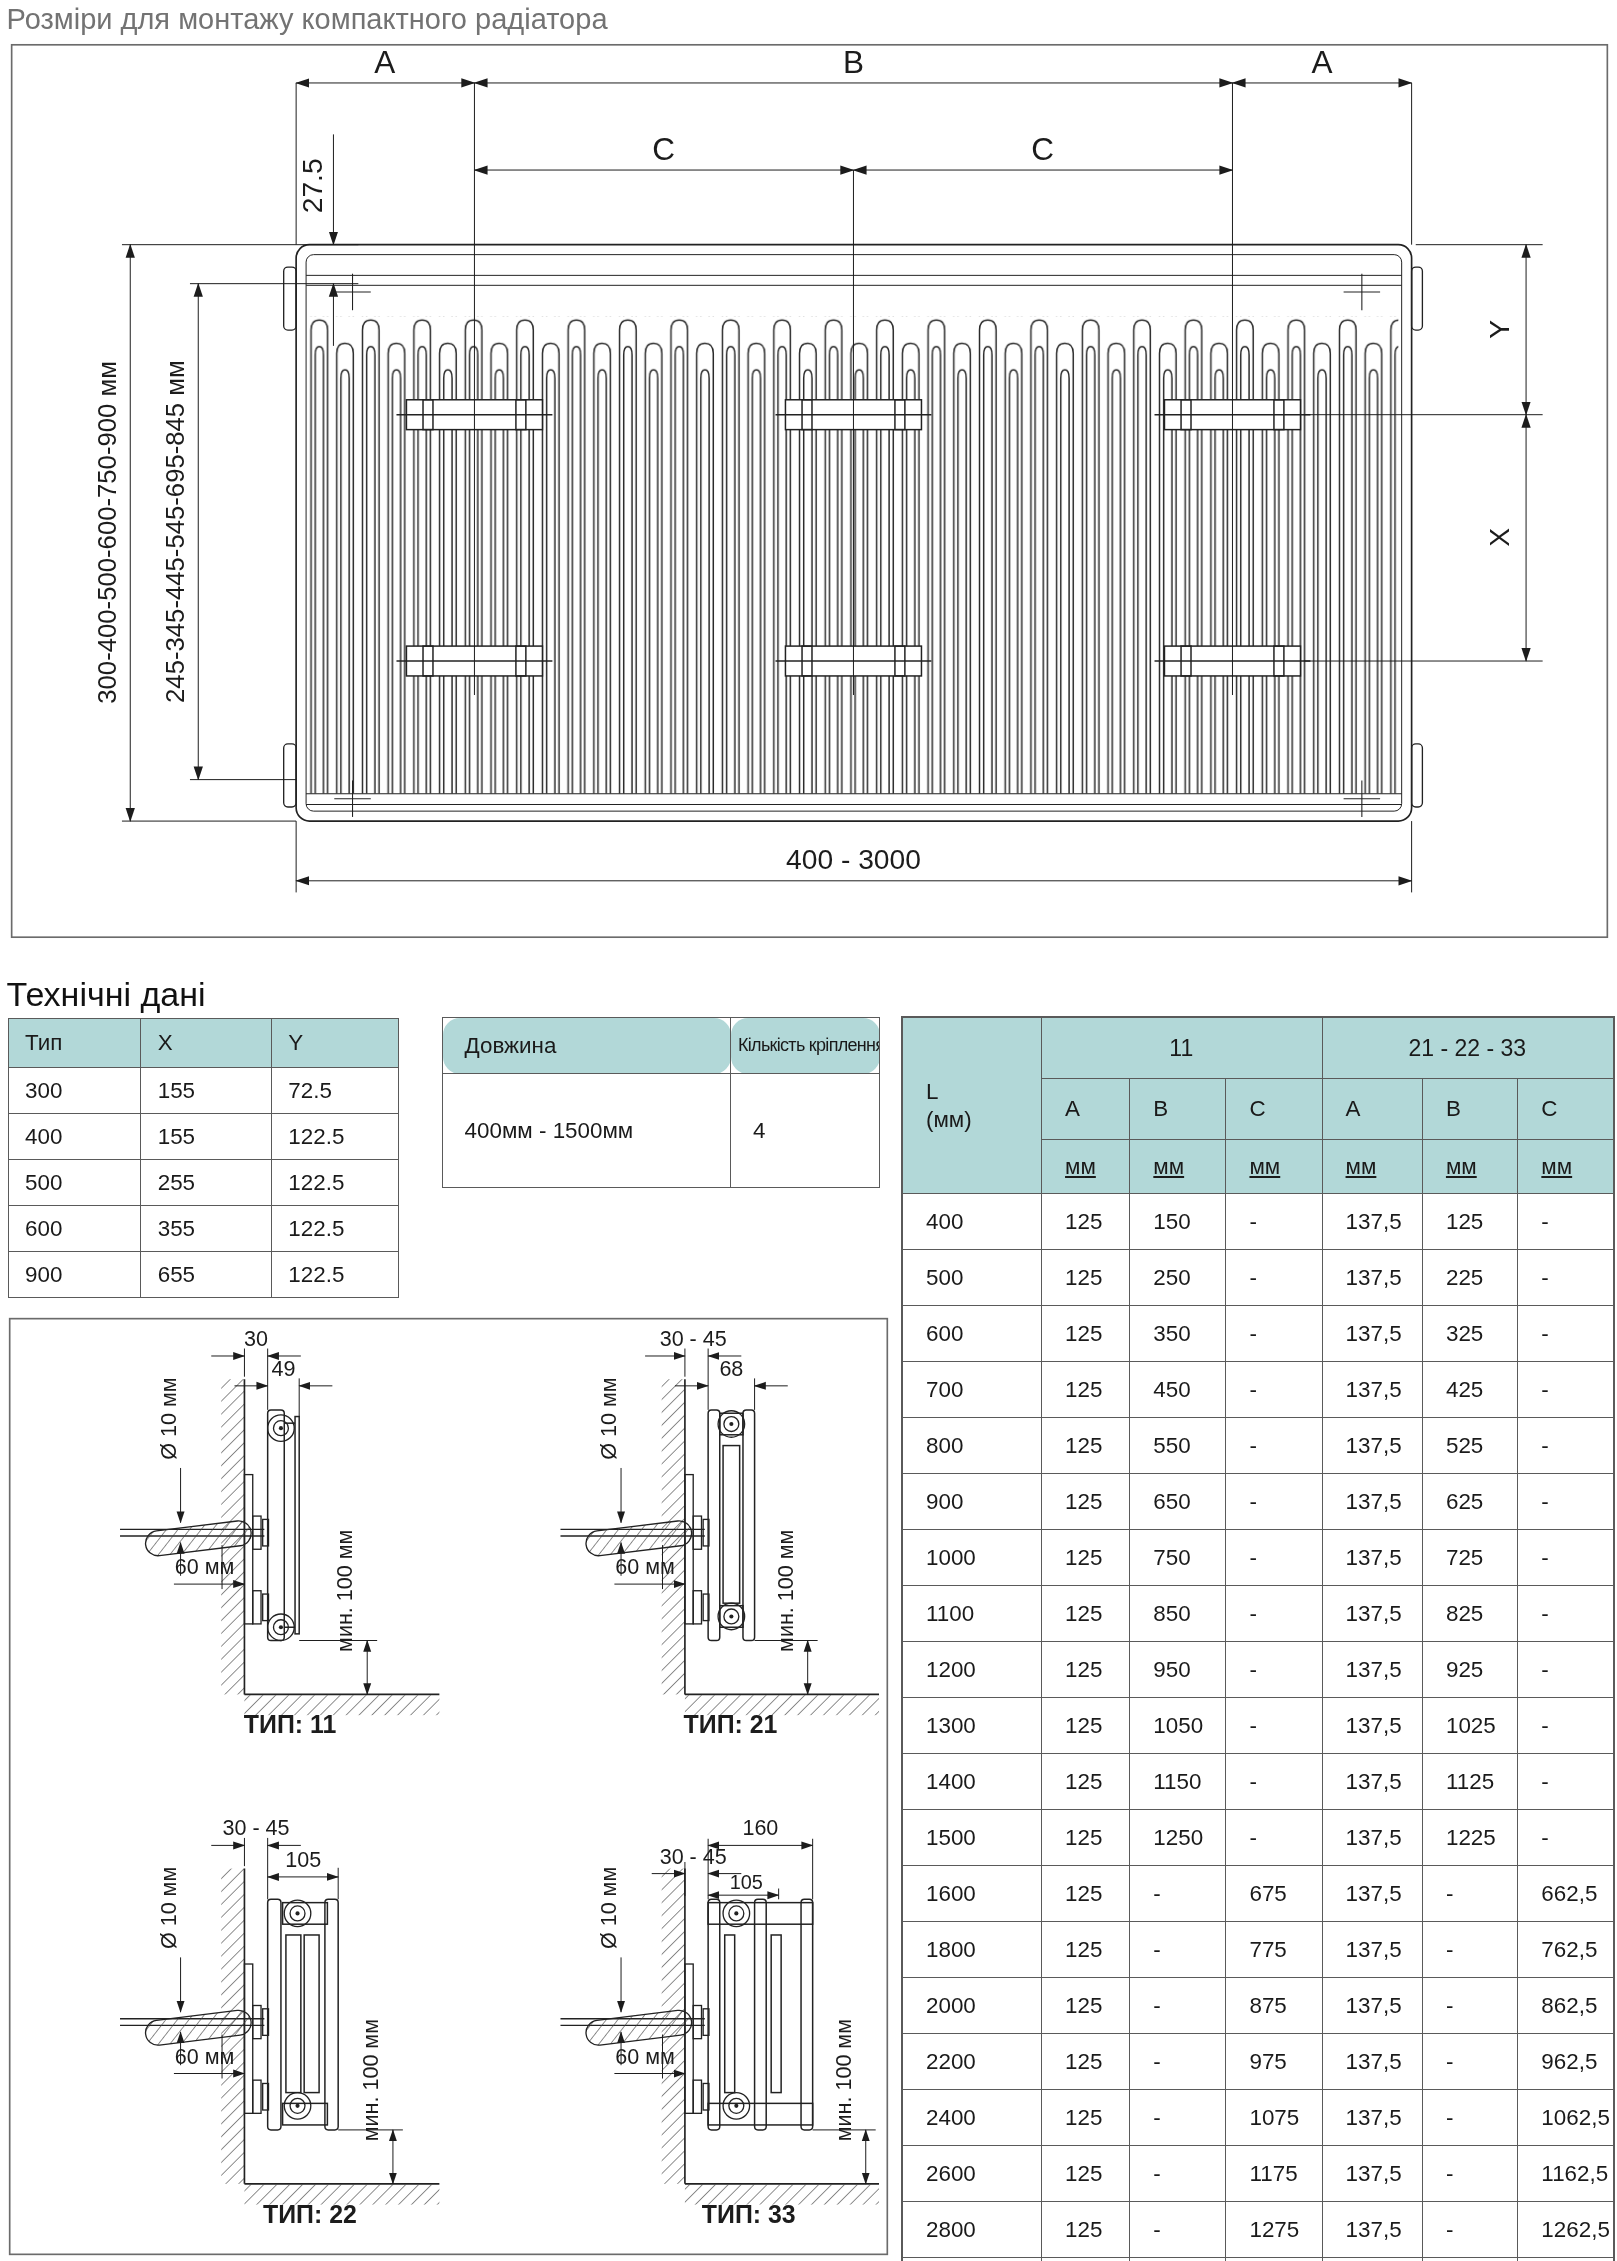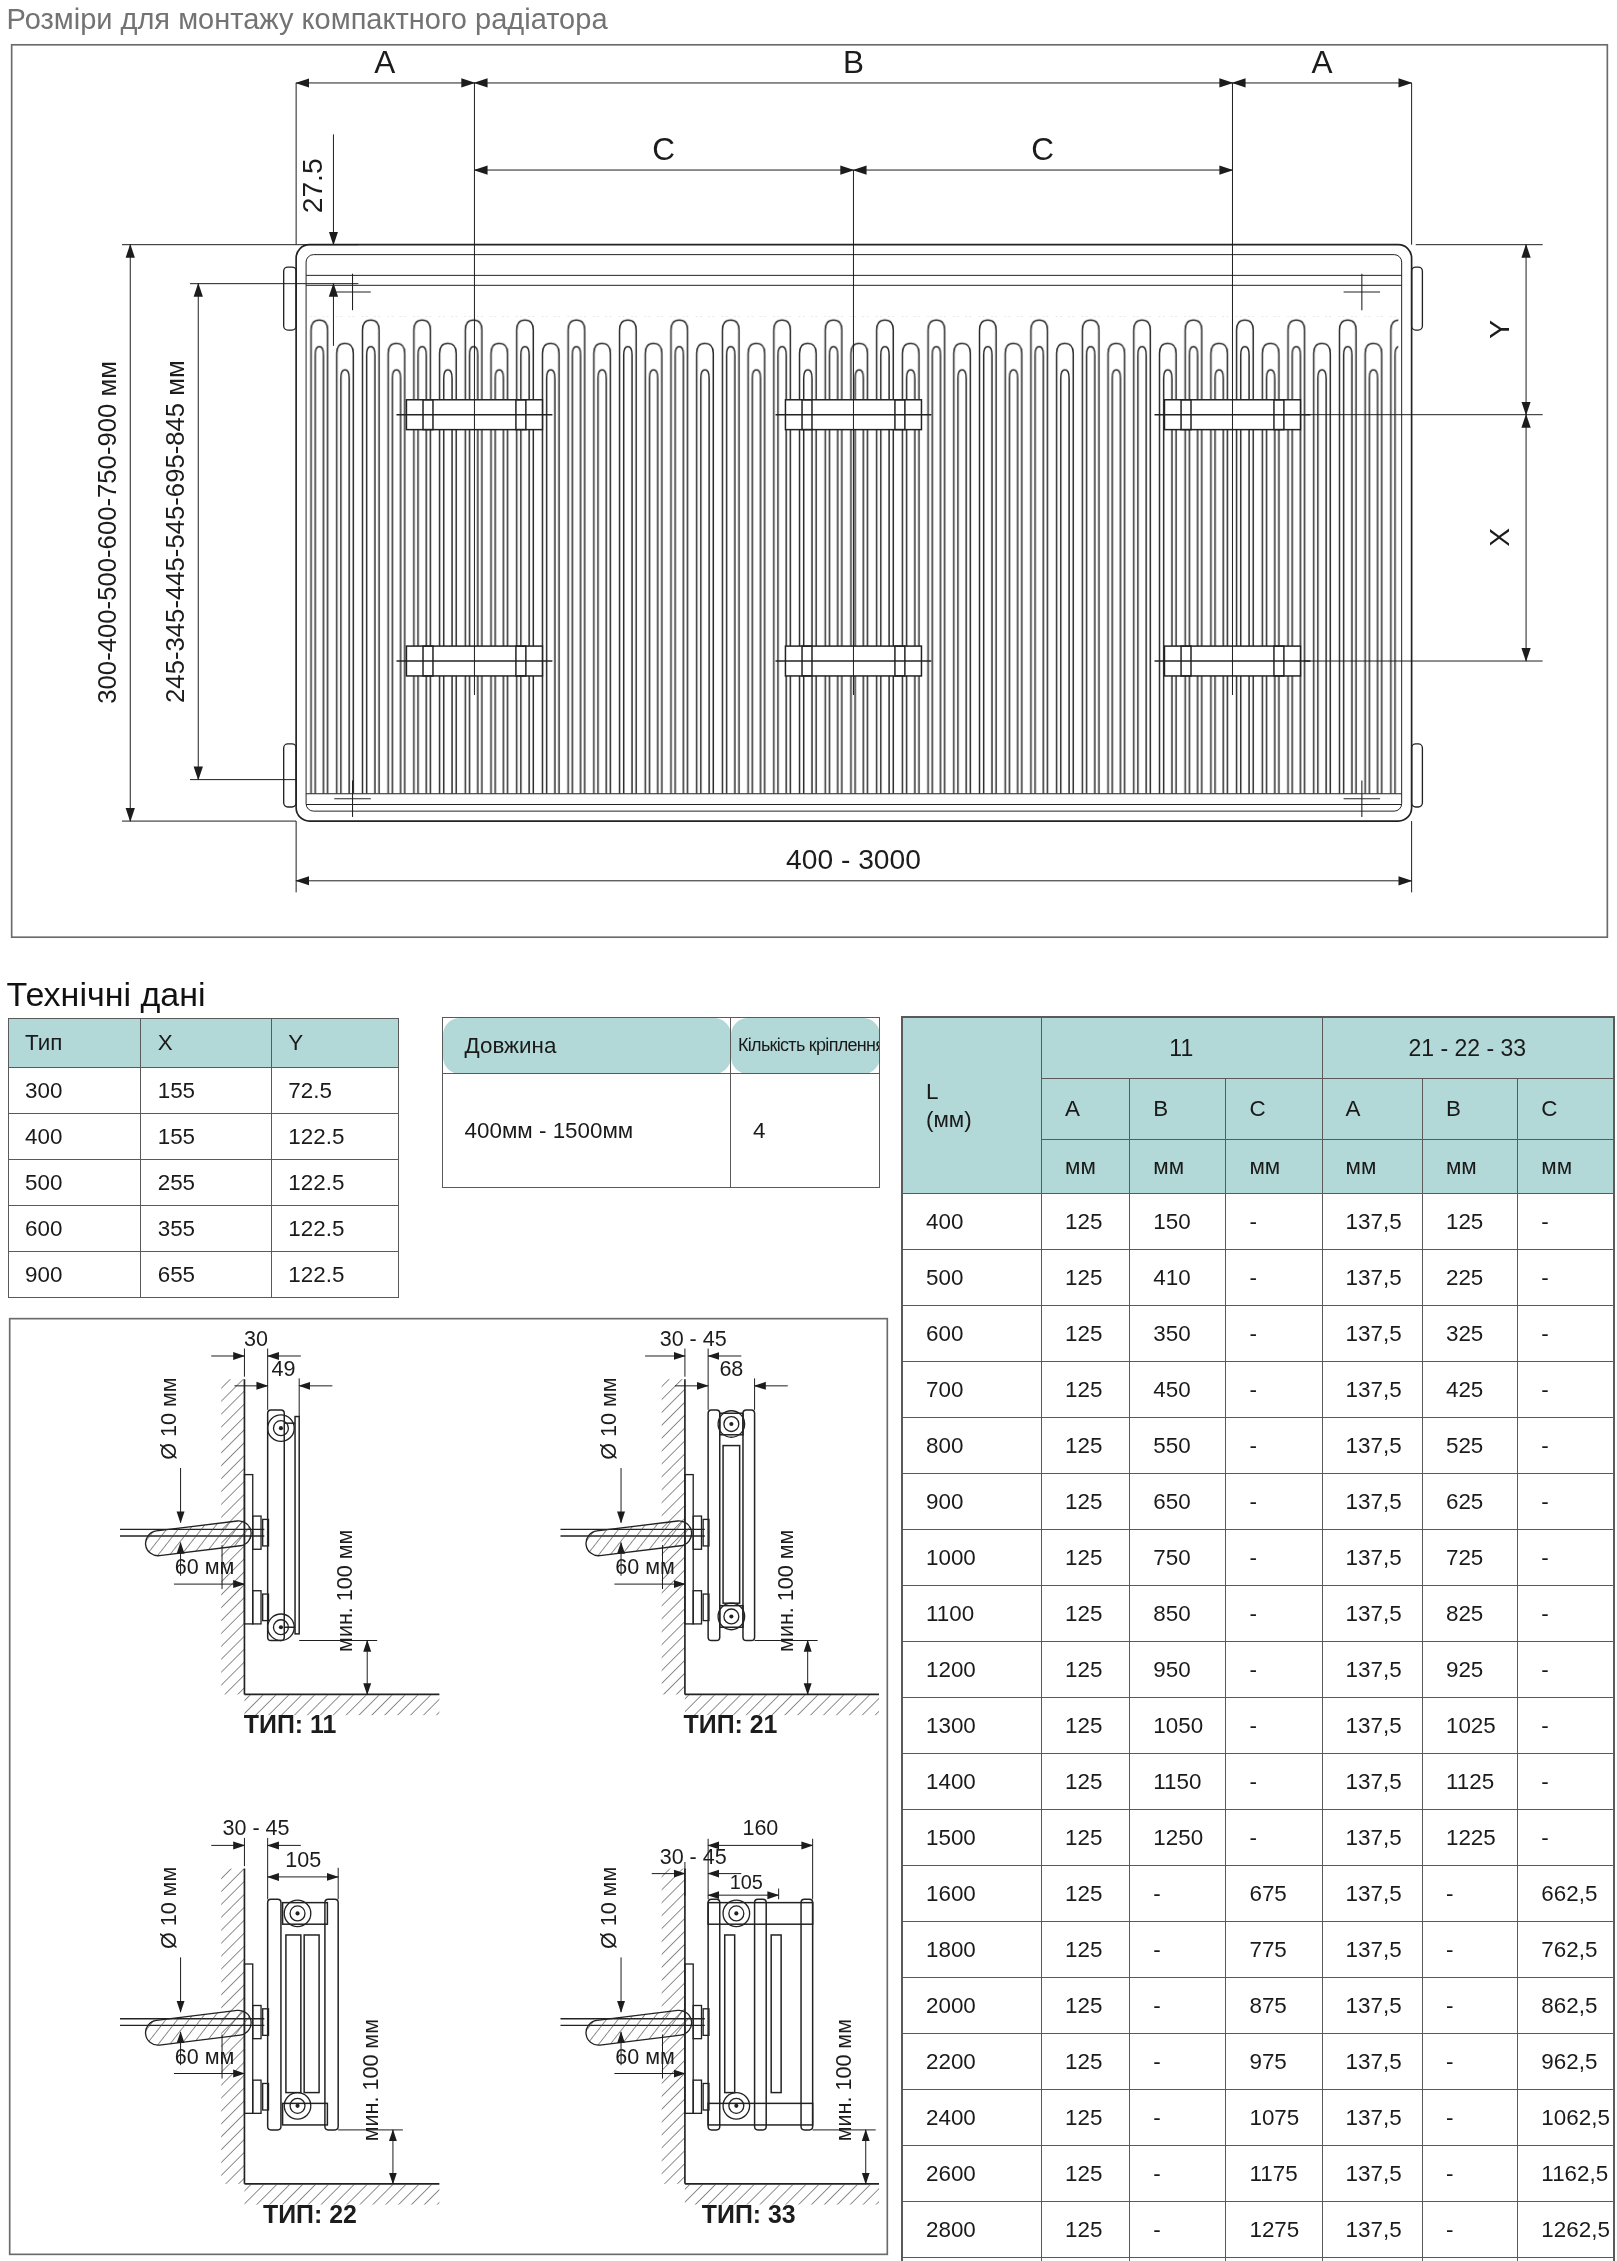--- a/index.html
+++ b/index.html
@@ -22,21 +22,21 @@
   #table-xy th{height:46px;padding-left:16.6px;margin-top:48px;}
   #table-xy td{height:43px;padding-left:16.6px;margin-left:39px;}
   #table-fix{left:442px;top:1017px;width:438px;font-size:22.4px;}
   #table-fix th{height:53px;padding-left:21.6px;border-radius:17px;}
   #table-fix th.fix-qty{font-size:18px;letter-spacing:-0.7px;padding-left:6.6px;}
   #table-fix td{height:111px;padding-left:21.6px;}
   #table-len{left:901px;top:1016px;width:714px;font-size:22.4px;border:2.5px solid #5a5a5a;}
   #table-len th{padding-left:23px;}
   #table-len .grp{text-align:center;padding-left:0;height:58px;font-size:23px;}
   #table-len .sub{height:58px;}
-  #table-len .unit{height:51px;}
+  #table-len .unit{height:51px;text-decoration:underline;}
   #table-len td{height:53px;padding-left:23px;}
   #table-len .lcol div{line-height:1.25;}
 </style>
 </head>
 <body>
 
 <div class="page-title">Розміри для монтажу компактного радіатора</div>
 
 <svg id="main-draw" width="1599" height="896" viewBox="0 0 1928 1080">
   <defs>
@@ -274,21 +274,21 @@
         <td>125</td>
         <td>150</td>
         <td>-</td>
         <td>137,5</td>
         <td>125</td>
         <td>-</td>
       </tr>
       <tr>
         <td>500</td>
         <td>125</td>
-        <td>410</td>
+        <td>250</td>
         <td>-</td>
         <td>137,5</td>
         <td>225</td>
         <td>-</td>
       </tr>
       <tr>
         <td>600</td>
         <td>125</td>
         <td>350</td>
         <td>-</td>

